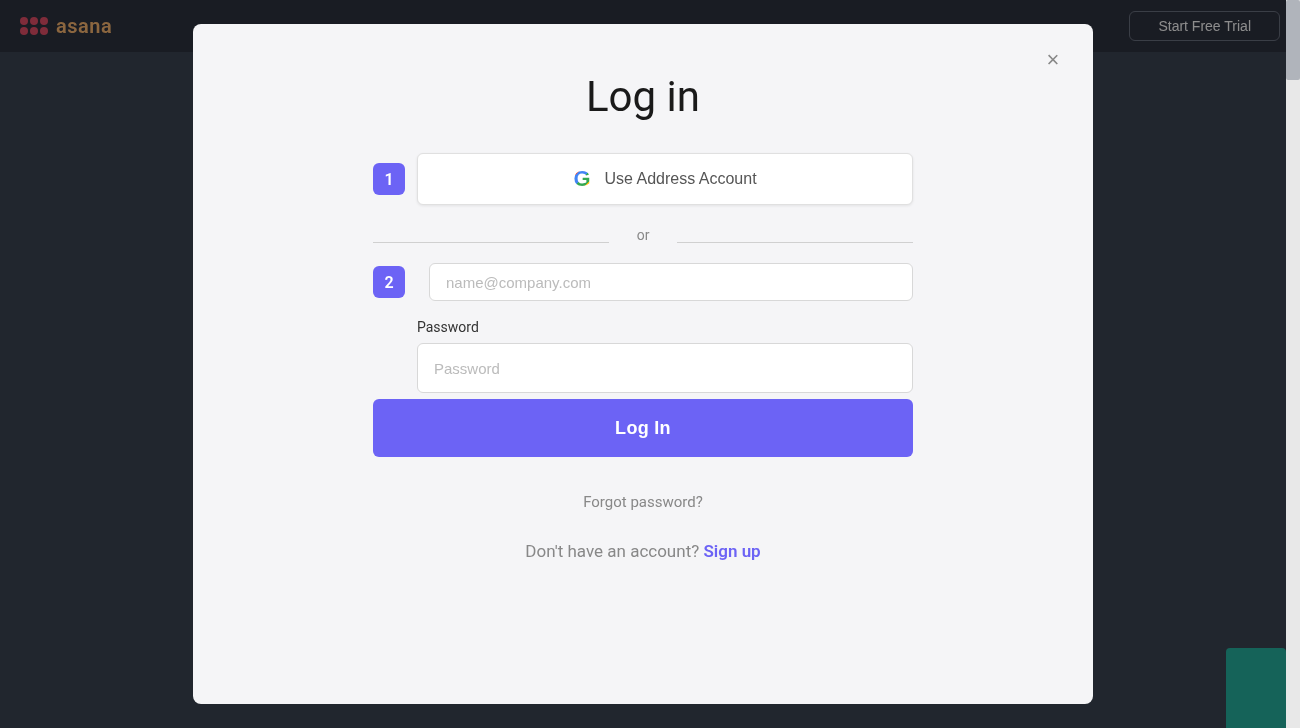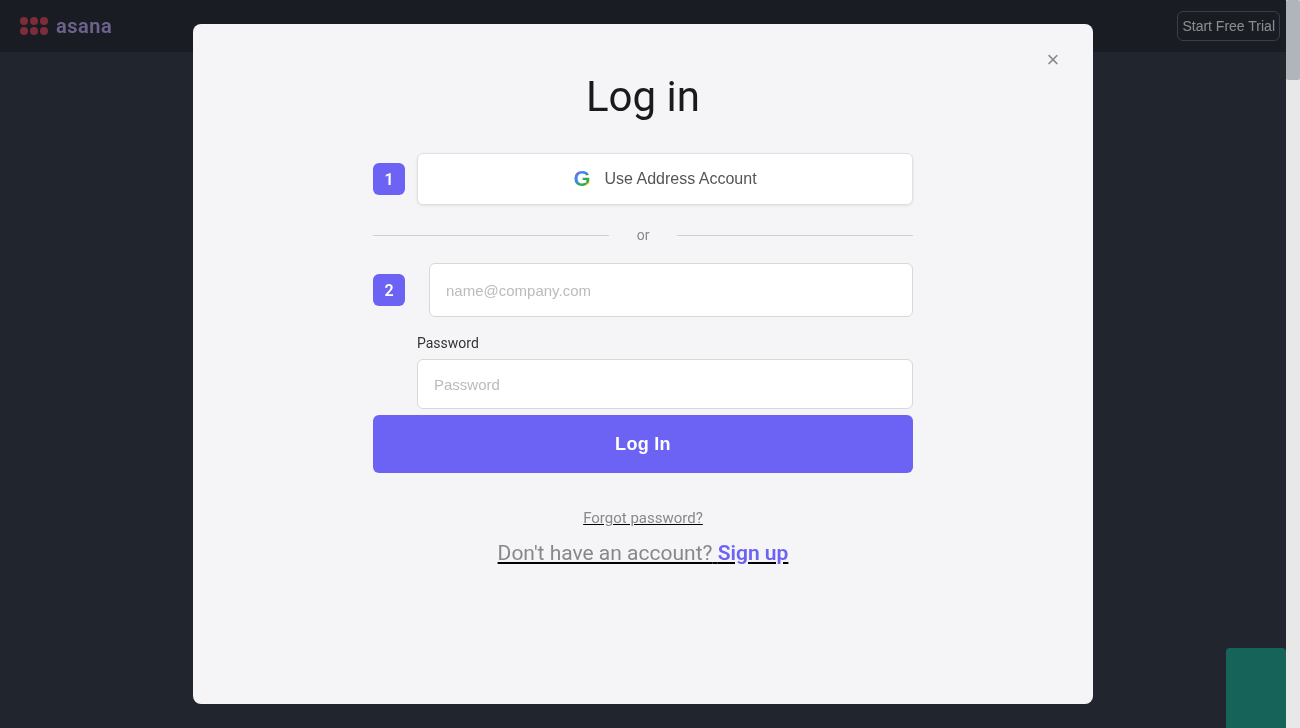--- a/index.html
+++ b/index.html
@@ -51,31 +51,31 @@
     }
 
     .dot {
       width: 8px;
       height: 8px;
       border-radius: 50%;
       background: #e8506a;
     }
 
     .asana-logo-text {
-      color: #c4b5fd;
+      color: #fdba74;
       font-size: 20px;
       font-weight: 600;
       letter-spacing: 0.5px;
     }
 
     .start-free-trial-btn {
       border: 1.5px solid #6b7280;
       background: transparent;
       color: #ffffff;
-      padding: 6px 4px;
+      padding: 6px 28px;
       border-radius: 6px;
       font-size: 14px;
       cursor: pointer;
       font-weight: 500;
     }
 
     
     .scrollbar {
       position: absolute;
       right: 0;
@@ -201,21 +201,21 @@
 
     .google-g {
       font-size: 22px;
       font-weight: 700;
       line-height: 1;
     }
 
     
     .or-divider {
       display: flex;
-      align-items: center;
+      align-items: flex-end;
       width: 100%;
       max-width: 540px;
       margin: 22px 0 20px 0;
       gap: 12px;
     }
 
     .or-line {
       flex: 1;
       height: 1px;
       background: #d0d0d0;
@@ -242,21 +242,21 @@
 
     .field-row {
       display: flex;
       align-items: center;
       gap: 12px;
       margin-bottom: 18px;
     }
 
     .field-input {
       flex: 1;
-      height: 54px;
+      height: 38px;
       border: 1.5px solid #d8d8d8;
       border-radius: 6px;
       padding: 0 16px;
       font-size: 15px;
       color: #333;
       background: #fff;
       outline: none;
     }
 
     .field-input::placeholder {
@@ -294,33 +294,32 @@
       margin-top: 6px;
       letter-spacing: 0.3px;
     }
 
     
     .footer-links {
       margin-top: 36px;
       text-align: center;
       display: flex;
       flex-direction: column;
-      gap: 14px;
-      text-decoration: underline;
+      gap: 30px;
     }
 
     .forgot-link {
       color: #888;
       font-size: 15px;
       text-decoration: none;
       cursor: pointer;
     }
 
     .signup-row {
-      font-size: 21px;
+      font-size: 17px;
       color: #888;
     }
 
     .signup-link {
       color: #6c63f5;
       font-weight: 600;
       text-decoration: none;
       cursor: pointer;
     }
   </style>

